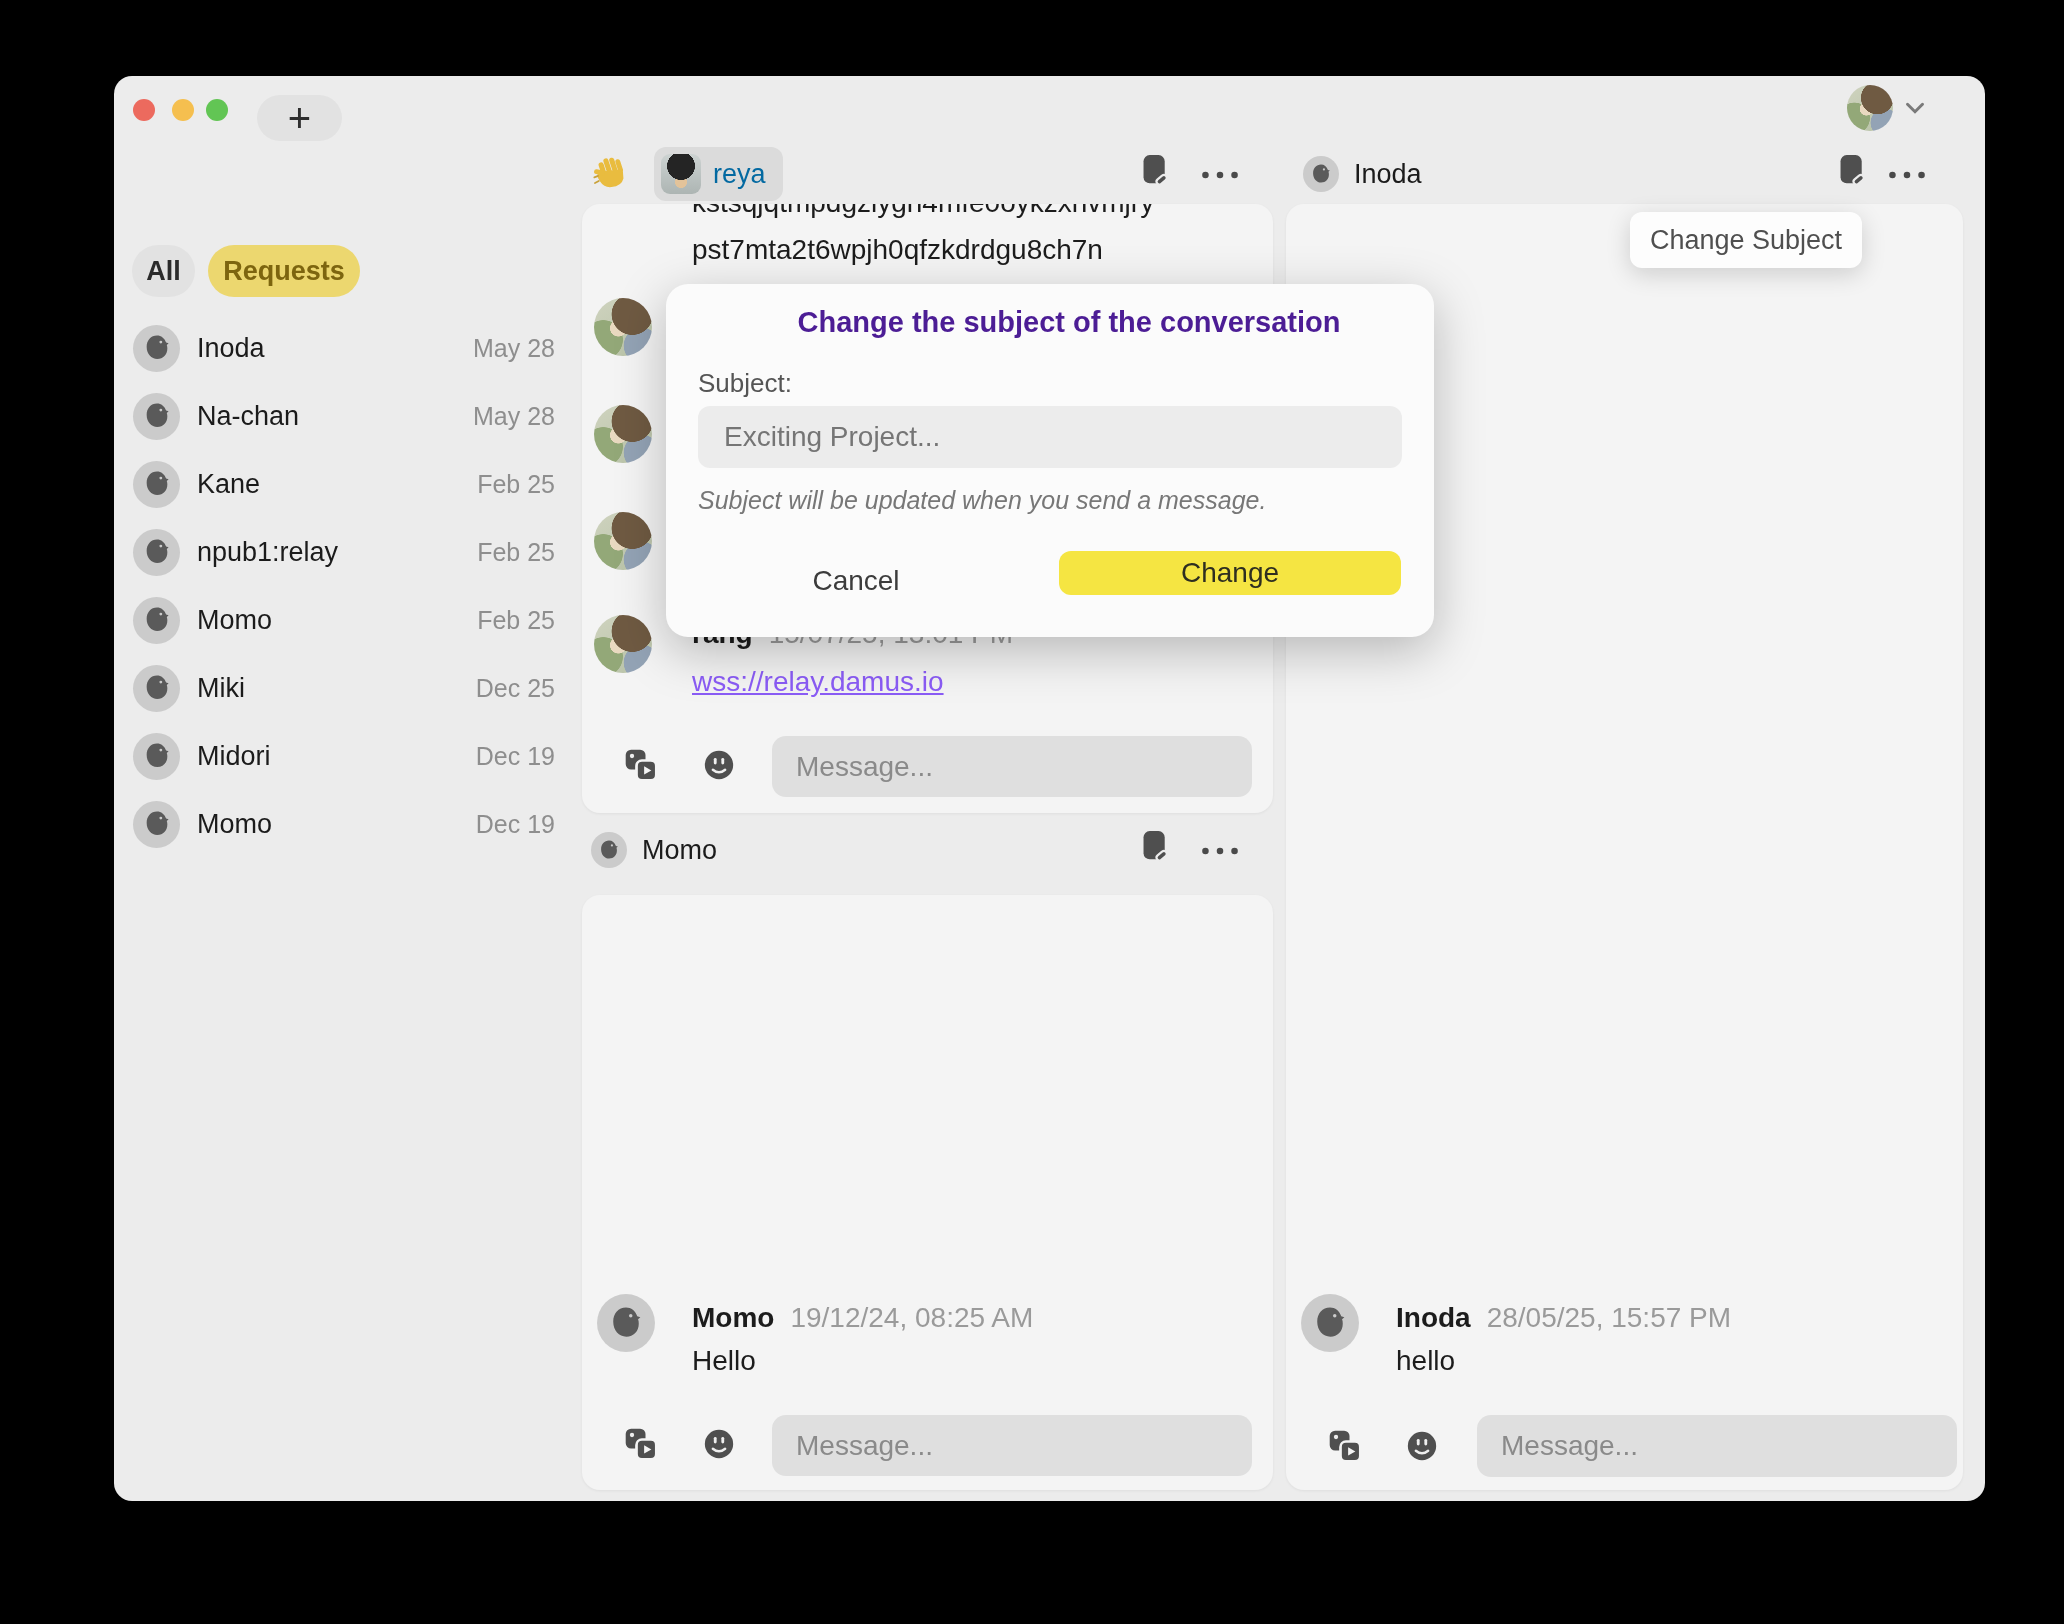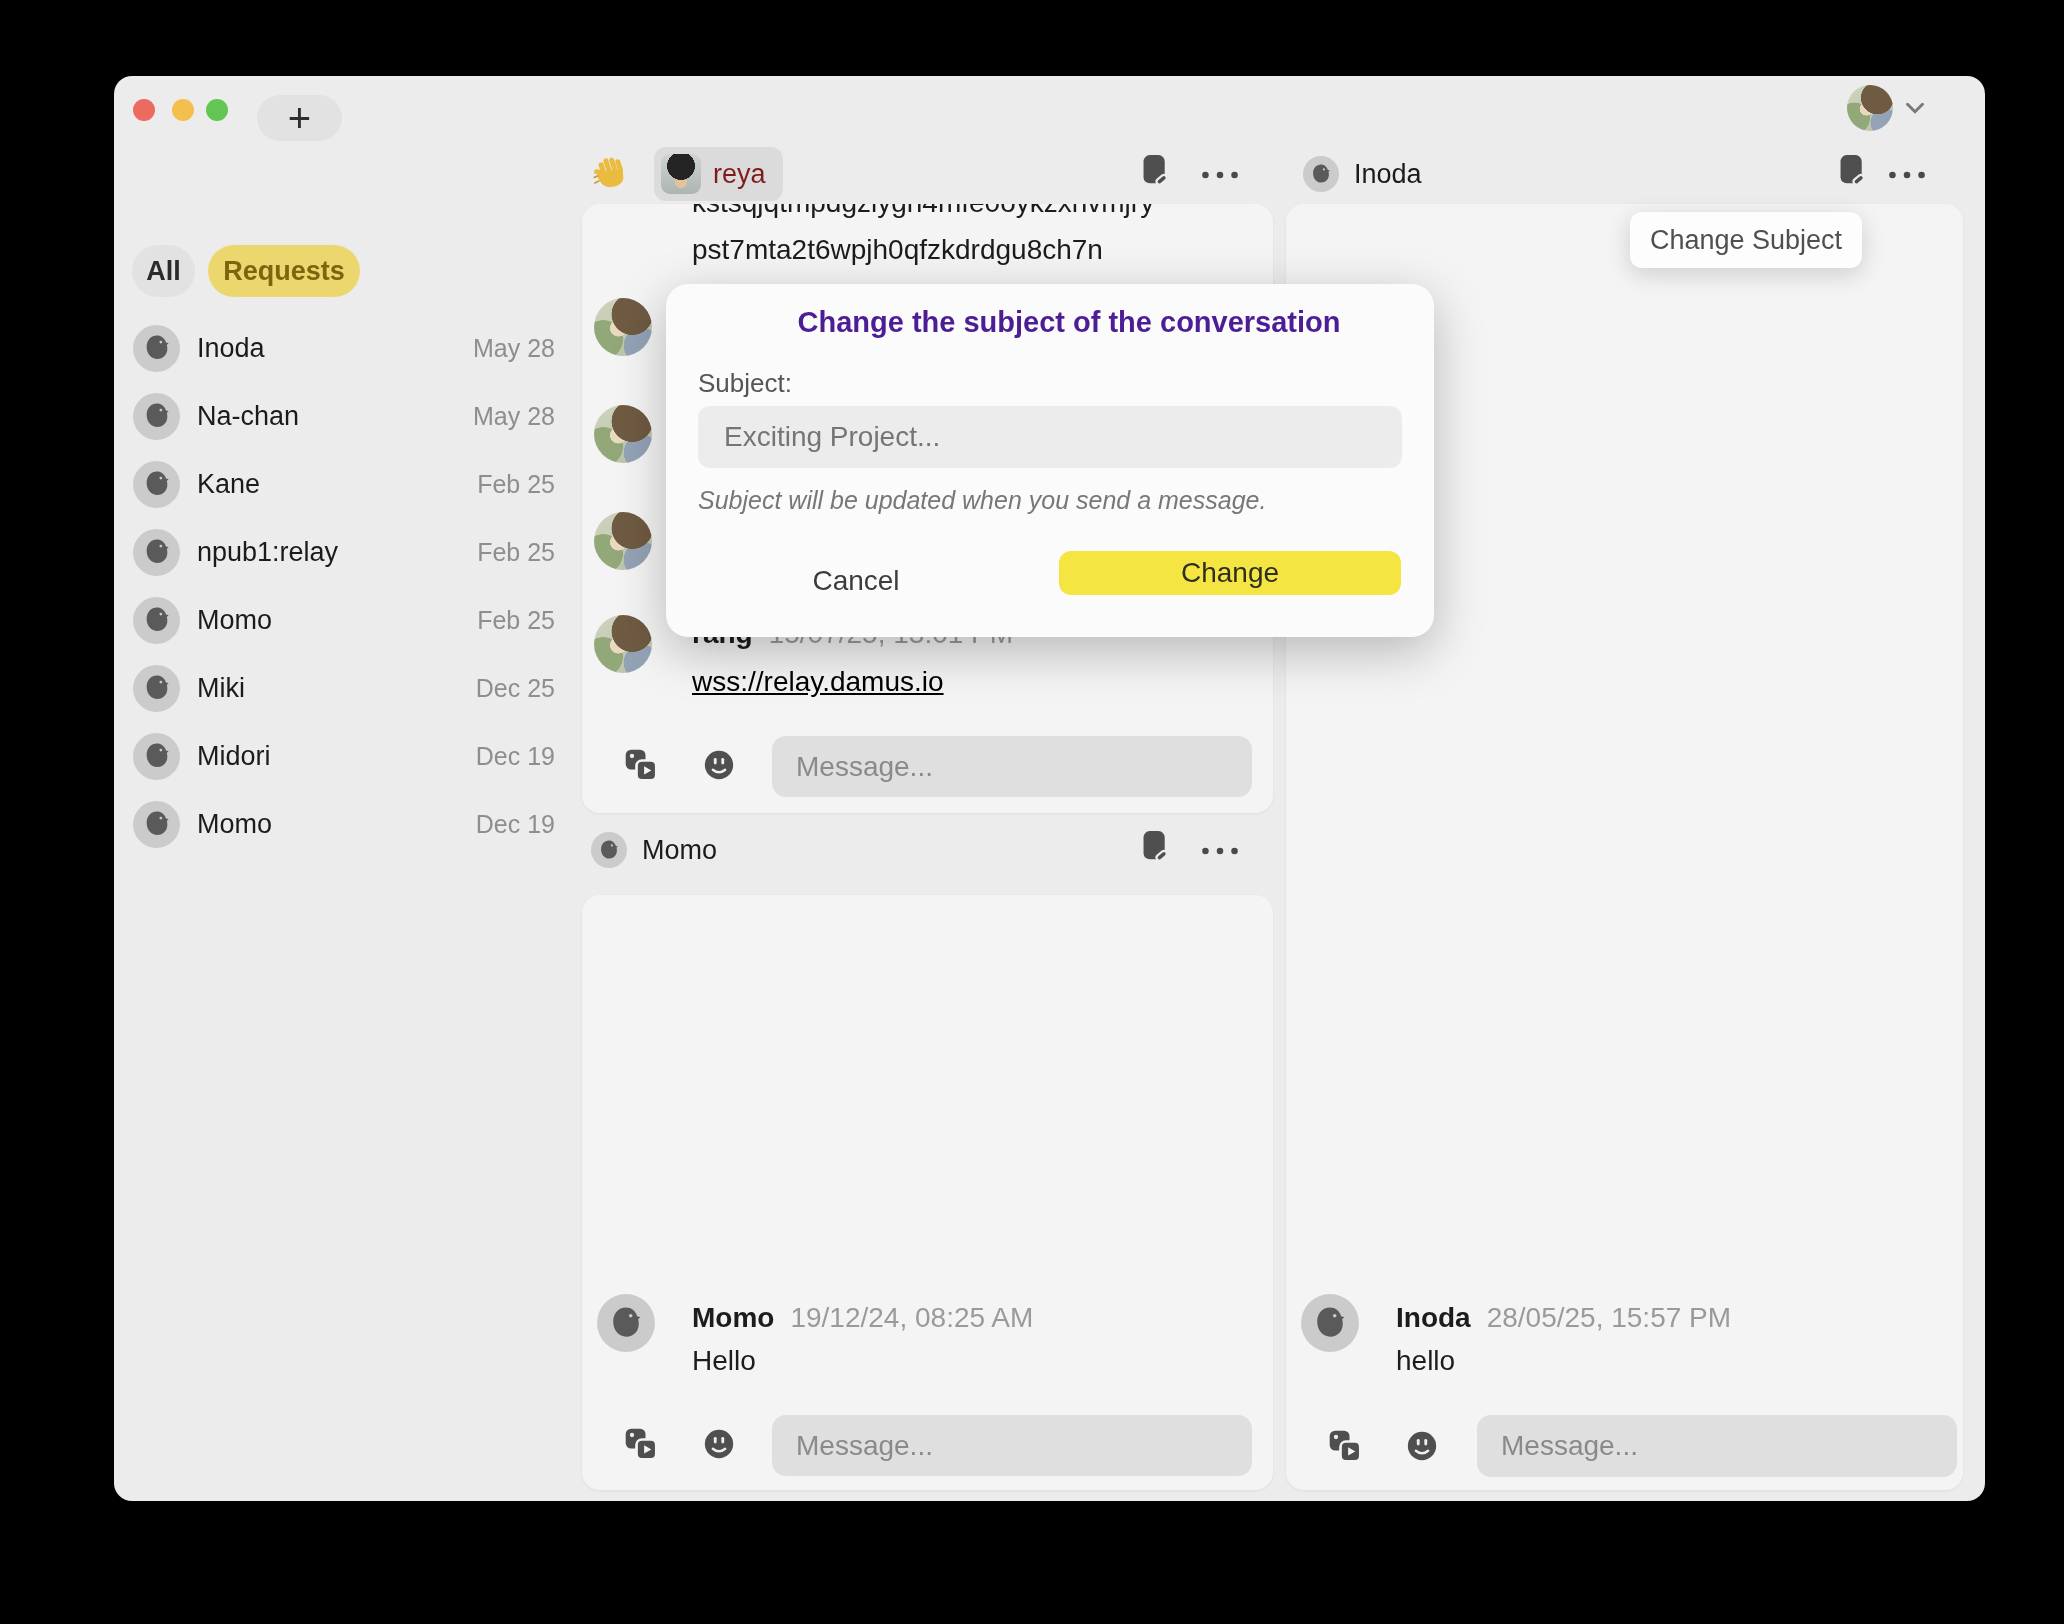--- a/index.html
+++ b/index.html
@@ -39,39 +39,39 @@
   .conv-list{position:absolute;left:19px;top:238px;width:430px;}
   .conv-row{height:68px;display:flex;align-items:center;}
   .conv-avatar{width:47px;height:47px;flex:0 0 47px;}
   .conv-name{margin-left:17px;font-size:27px;color:#1b1b1b;}
   .conv-date{margin-left:auto;margin-right:8px;font-size:25px;color:#8E8E8E;}
 
   
   .wave{position:absolute;left:477px;top:77px;}
   .peer-chip{position:absolute;left:540px;top:71px;width:129px;height:54px;background:#DBDBDB;border-radius:12px;display:flex;align-items:center;gap:12px;padding:0 12px 0 7px;box-sizing:border-box;}
   .peer-chip .pc-av{width:40px;height:40px;border-radius:9px;}
-  .peer-chip span{font-size:27px;color:#7f1d1d;}
+  .peer-chip span{font-size:27px;color:#0369a1;}
   .hdr-label{position:absolute;font-size:27px;color:#1b1b1b;}
   .hdr-avatar{position:absolute;width:36px;height:36px;}
   .icon-btn{position:absolute;cursor:default;}
 
   
   .panel{position:absolute;background:#F4F4F4;border-radius:18px;overflow:hidden;box-shadow:0 1px 3px rgba(0,0,0,0.06);}
   .panel-reya{left:468px;top:128px;width:691px;height:609px;}
   .panel-momo{left:468px;top:819px;width:691px;height:595px;}
   .panel-inoda{left:1172px;top:128px;width:677px;height:1286px;}
   .npub1{position:absolute;left:110px;top:-17px;font-size:28px;color:#1c1c1c;white-space:nowrap;}
   .npub2{position:absolute;left:110px;top:30px;font-size:28px;color:#1c1c1c;white-space:nowrap;}
   .rang-av{position:absolute;left:12px;width:58px;height:58px;}
   .msg-av{position:absolute;width:58px;height:58px;}
   .msg-head{position:absolute;display:flex;gap:16px;align-items:baseline;font-size:28px;}
   .msg-sender{font-weight:700;color:#1c1c1c;}
   .msg-time{color:#9A9A9A;}
   .msg-text{position:absolute;font-size:28px;color:#1c1c1c;}
-  .relay-link{position:absolute;left:110px;top:462px;font-size:28px;color:#000000;text-decoration:underline;}
+  .relay-link{position:absolute;left:110px;top:462px;font-size:28px;color:#8b5cf6;text-decoration:underline;}
   .msg-input{position:absolute;background:#DFDFDF;border:none;border-radius:14px;padding:0 24px;font-size:28px;color:#333;box-sizing:border-box;outline:none;}
   .msg-input::placeholder{color:#8a8a8a;}
 
   
   .tooltip{position:absolute;left:1516px;top:136px;width:232px;height:56px;background:#FDFDFD;border-radius:12px;box-shadow:0 6px 24px rgba(0,0,0,0.16);display:flex;align-items:center;justify-content:center;font-size:27px;color:#4f4f4f;z-index:40;}
 
   
   .modal{position:absolute;left:552px;top:208px;width:768px;height:353px;background:#FBFBFB;border-radius:22px;box-shadow:0 14px 50px rgba(0,0,0,0.25);z-index:50;}
   .modal-title{position:absolute;left:0;right:0;top:22px;text-align:center;font-size:29px;font-weight:700;color:#4c1d95;padding-left:38px;}
   .subject-label{position:absolute;left:32px;top:84px;font-size:26px;color:#555;}

